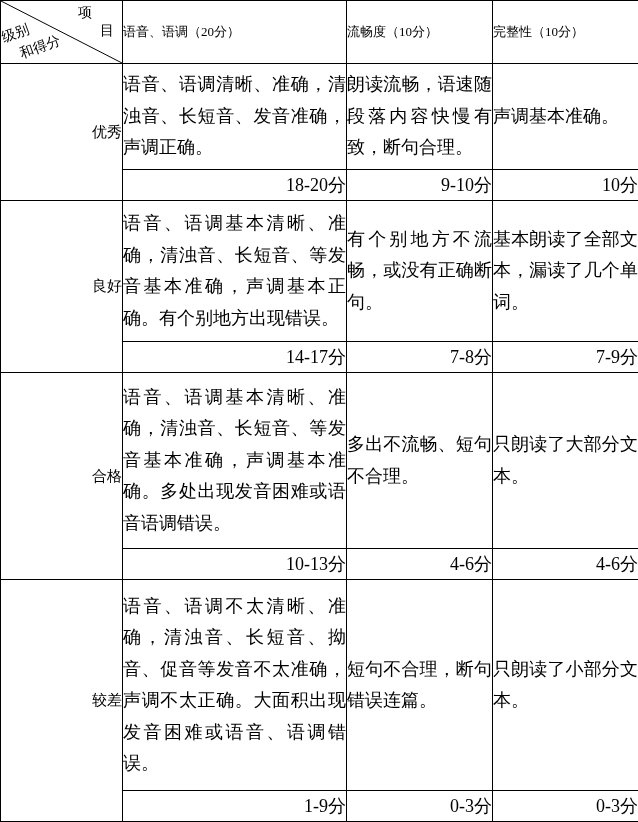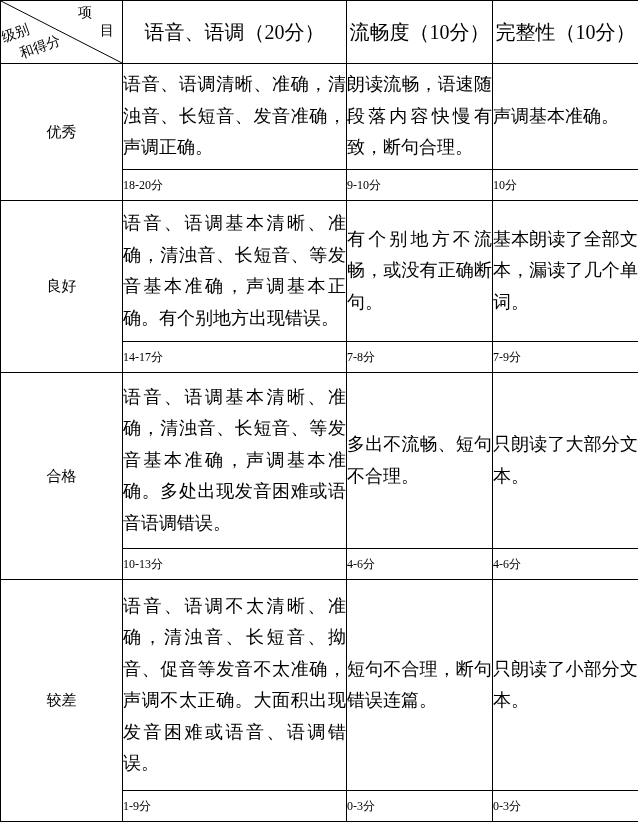--- a/index.html
+++ b/index.html
@@ -67,46 +67,46 @@
     transform-origin: left bottom;
   }
   td.corner .defen {
     bottom: 2px;
     left: 22px;
     transform: rotate(-20deg);
     transform-origin: left bottom;
   }
 
   th.colhead {
-    font-size: 20px;
-    text-align: center;
+    font-size: 13px;
+    text-align: left;
     padding: 6px 4px;
     line-height: 1.5;
   }
 
   td.level {
-    text-align: center;
+    text-align: right;
     font-size: 15px;
   }
 
   td.desc {
     font-size: 18px;
     line-height: 1.75;
     padding: 8px 8px 8px 8px;
     text-align: justify;
     text-justify: inter-ideograph;
     vertical-align: top;
   }
   td.desc.mid {
     vertical-align: middle;
   }
 
   td.score {
-    text-align: left;
-    font-size: 12px;
+    text-align: right;
+    font-size: 18px;
     height: 30px;
     padding: 4px 0;
   }
 </style>
 </head>
 <body>
 
 <table class="rubric">
   <colgroup>
     <col class="c-label">

